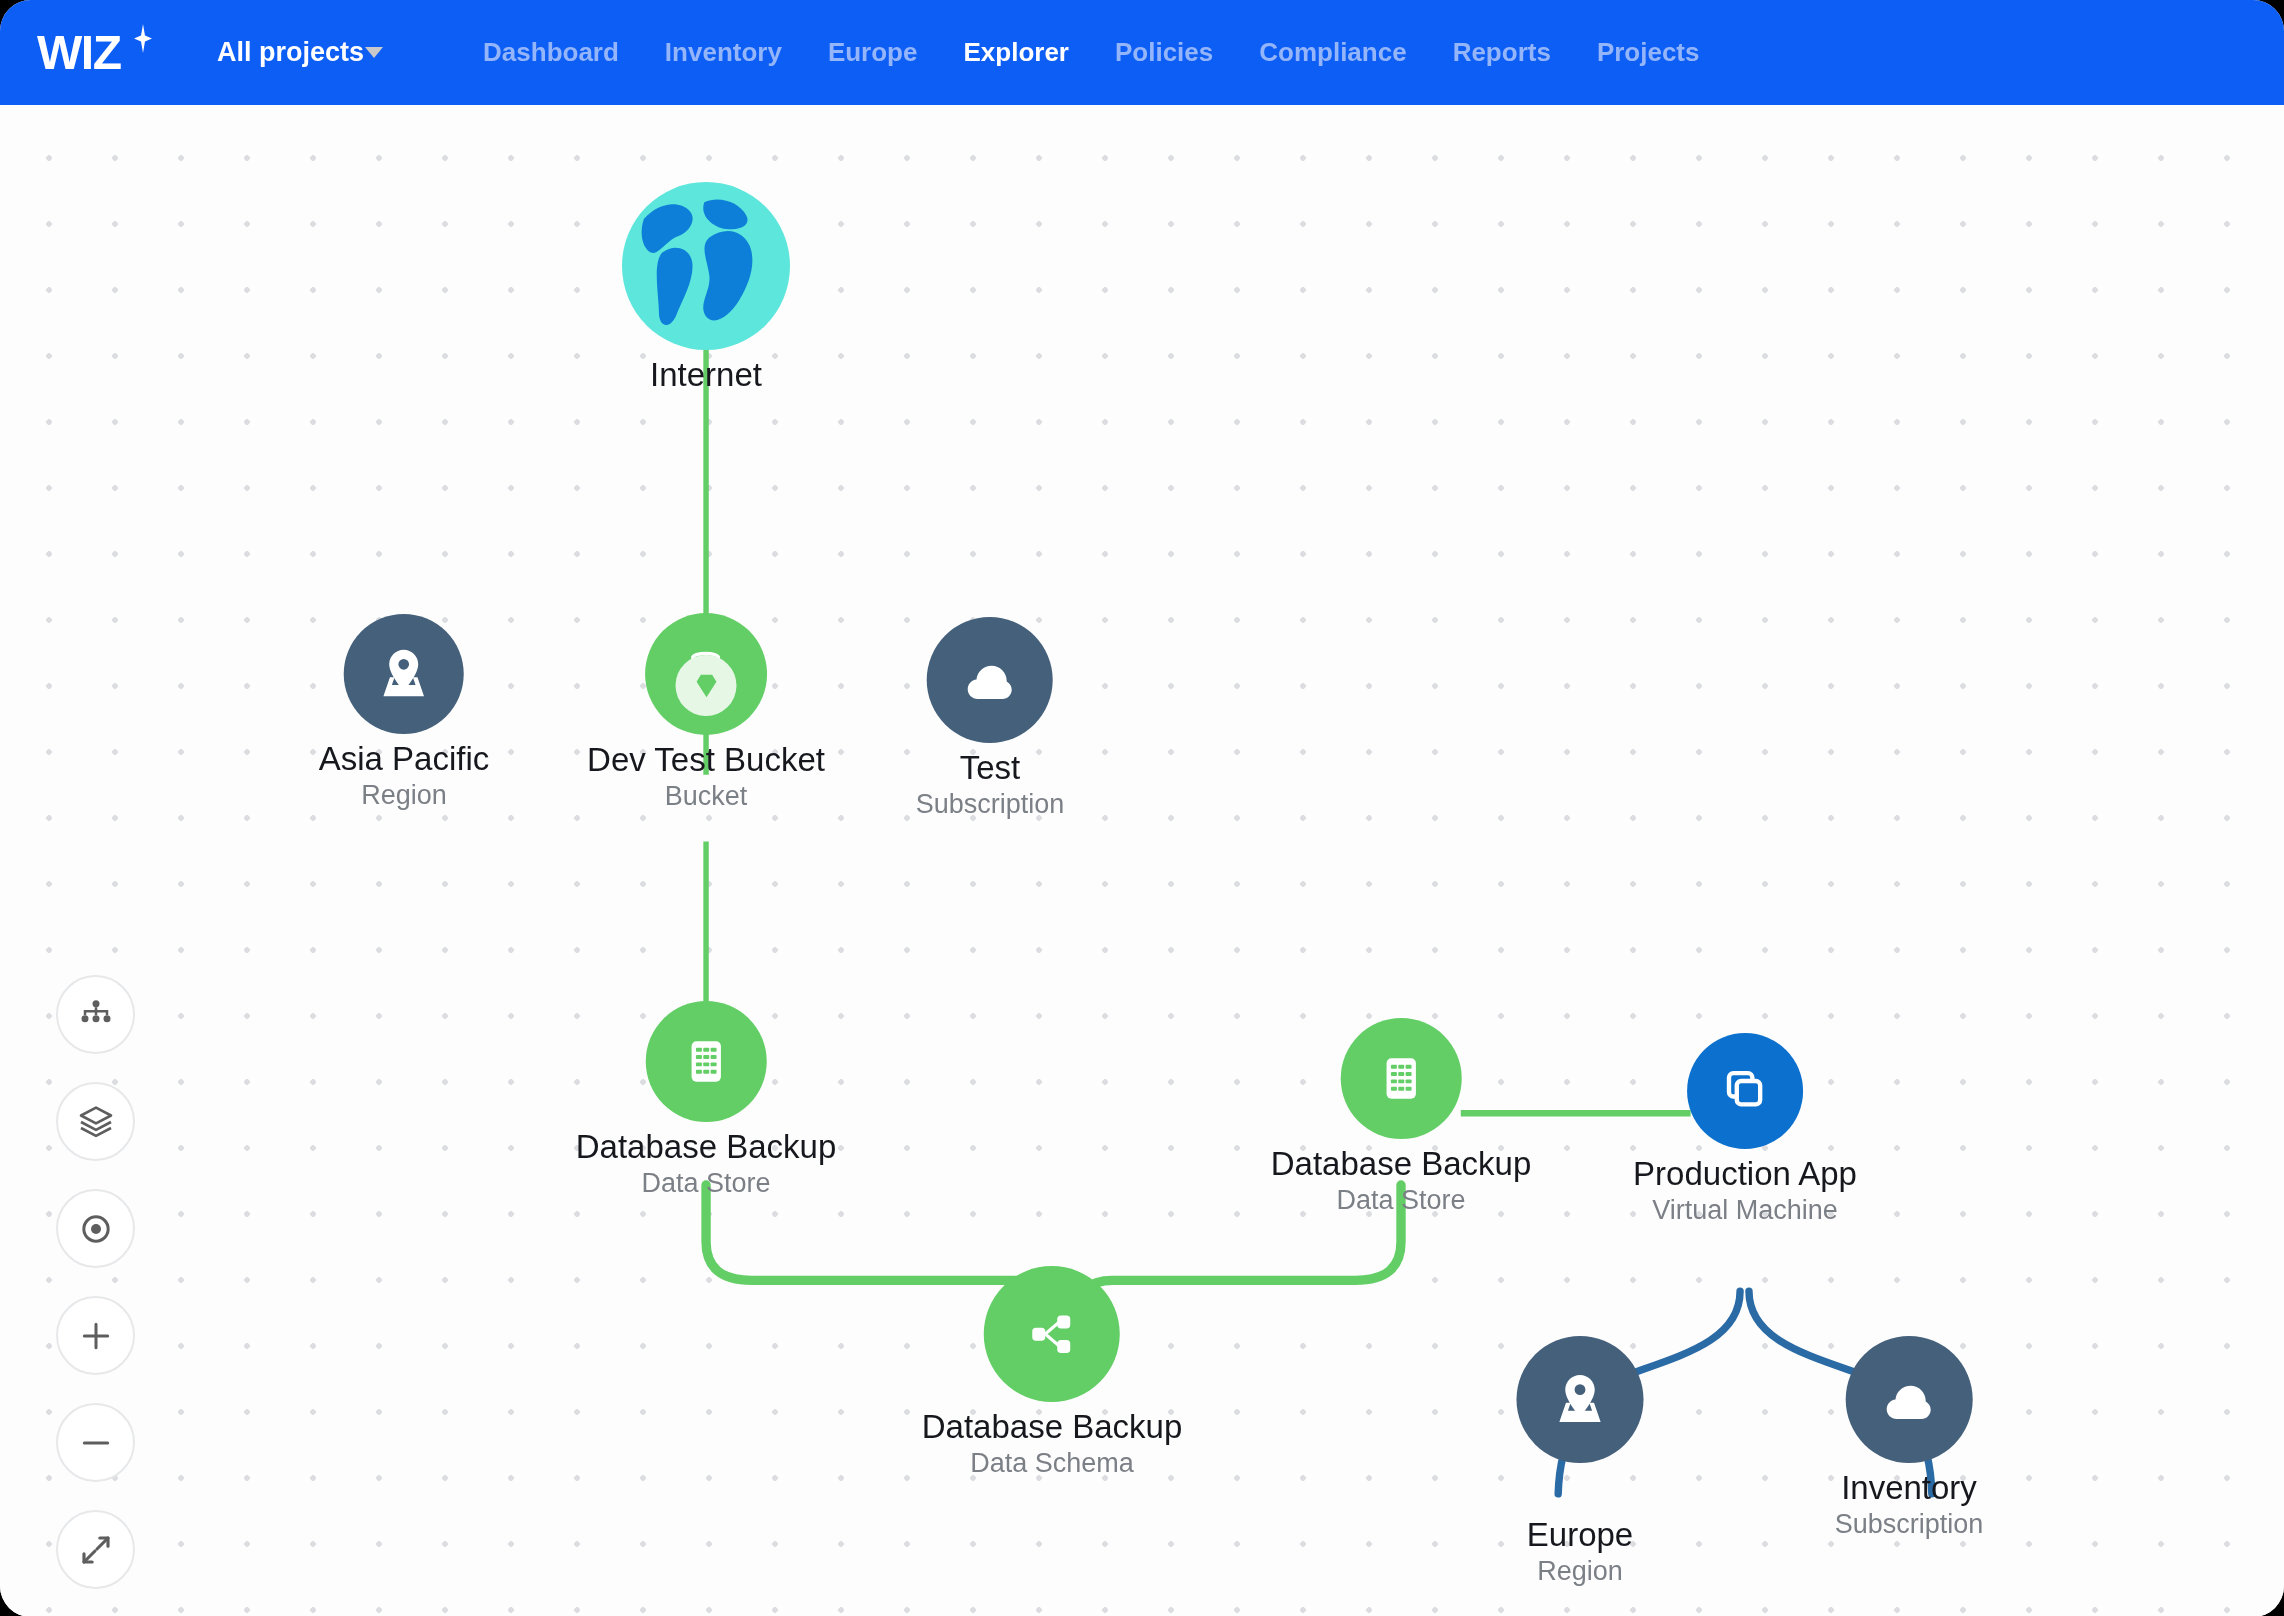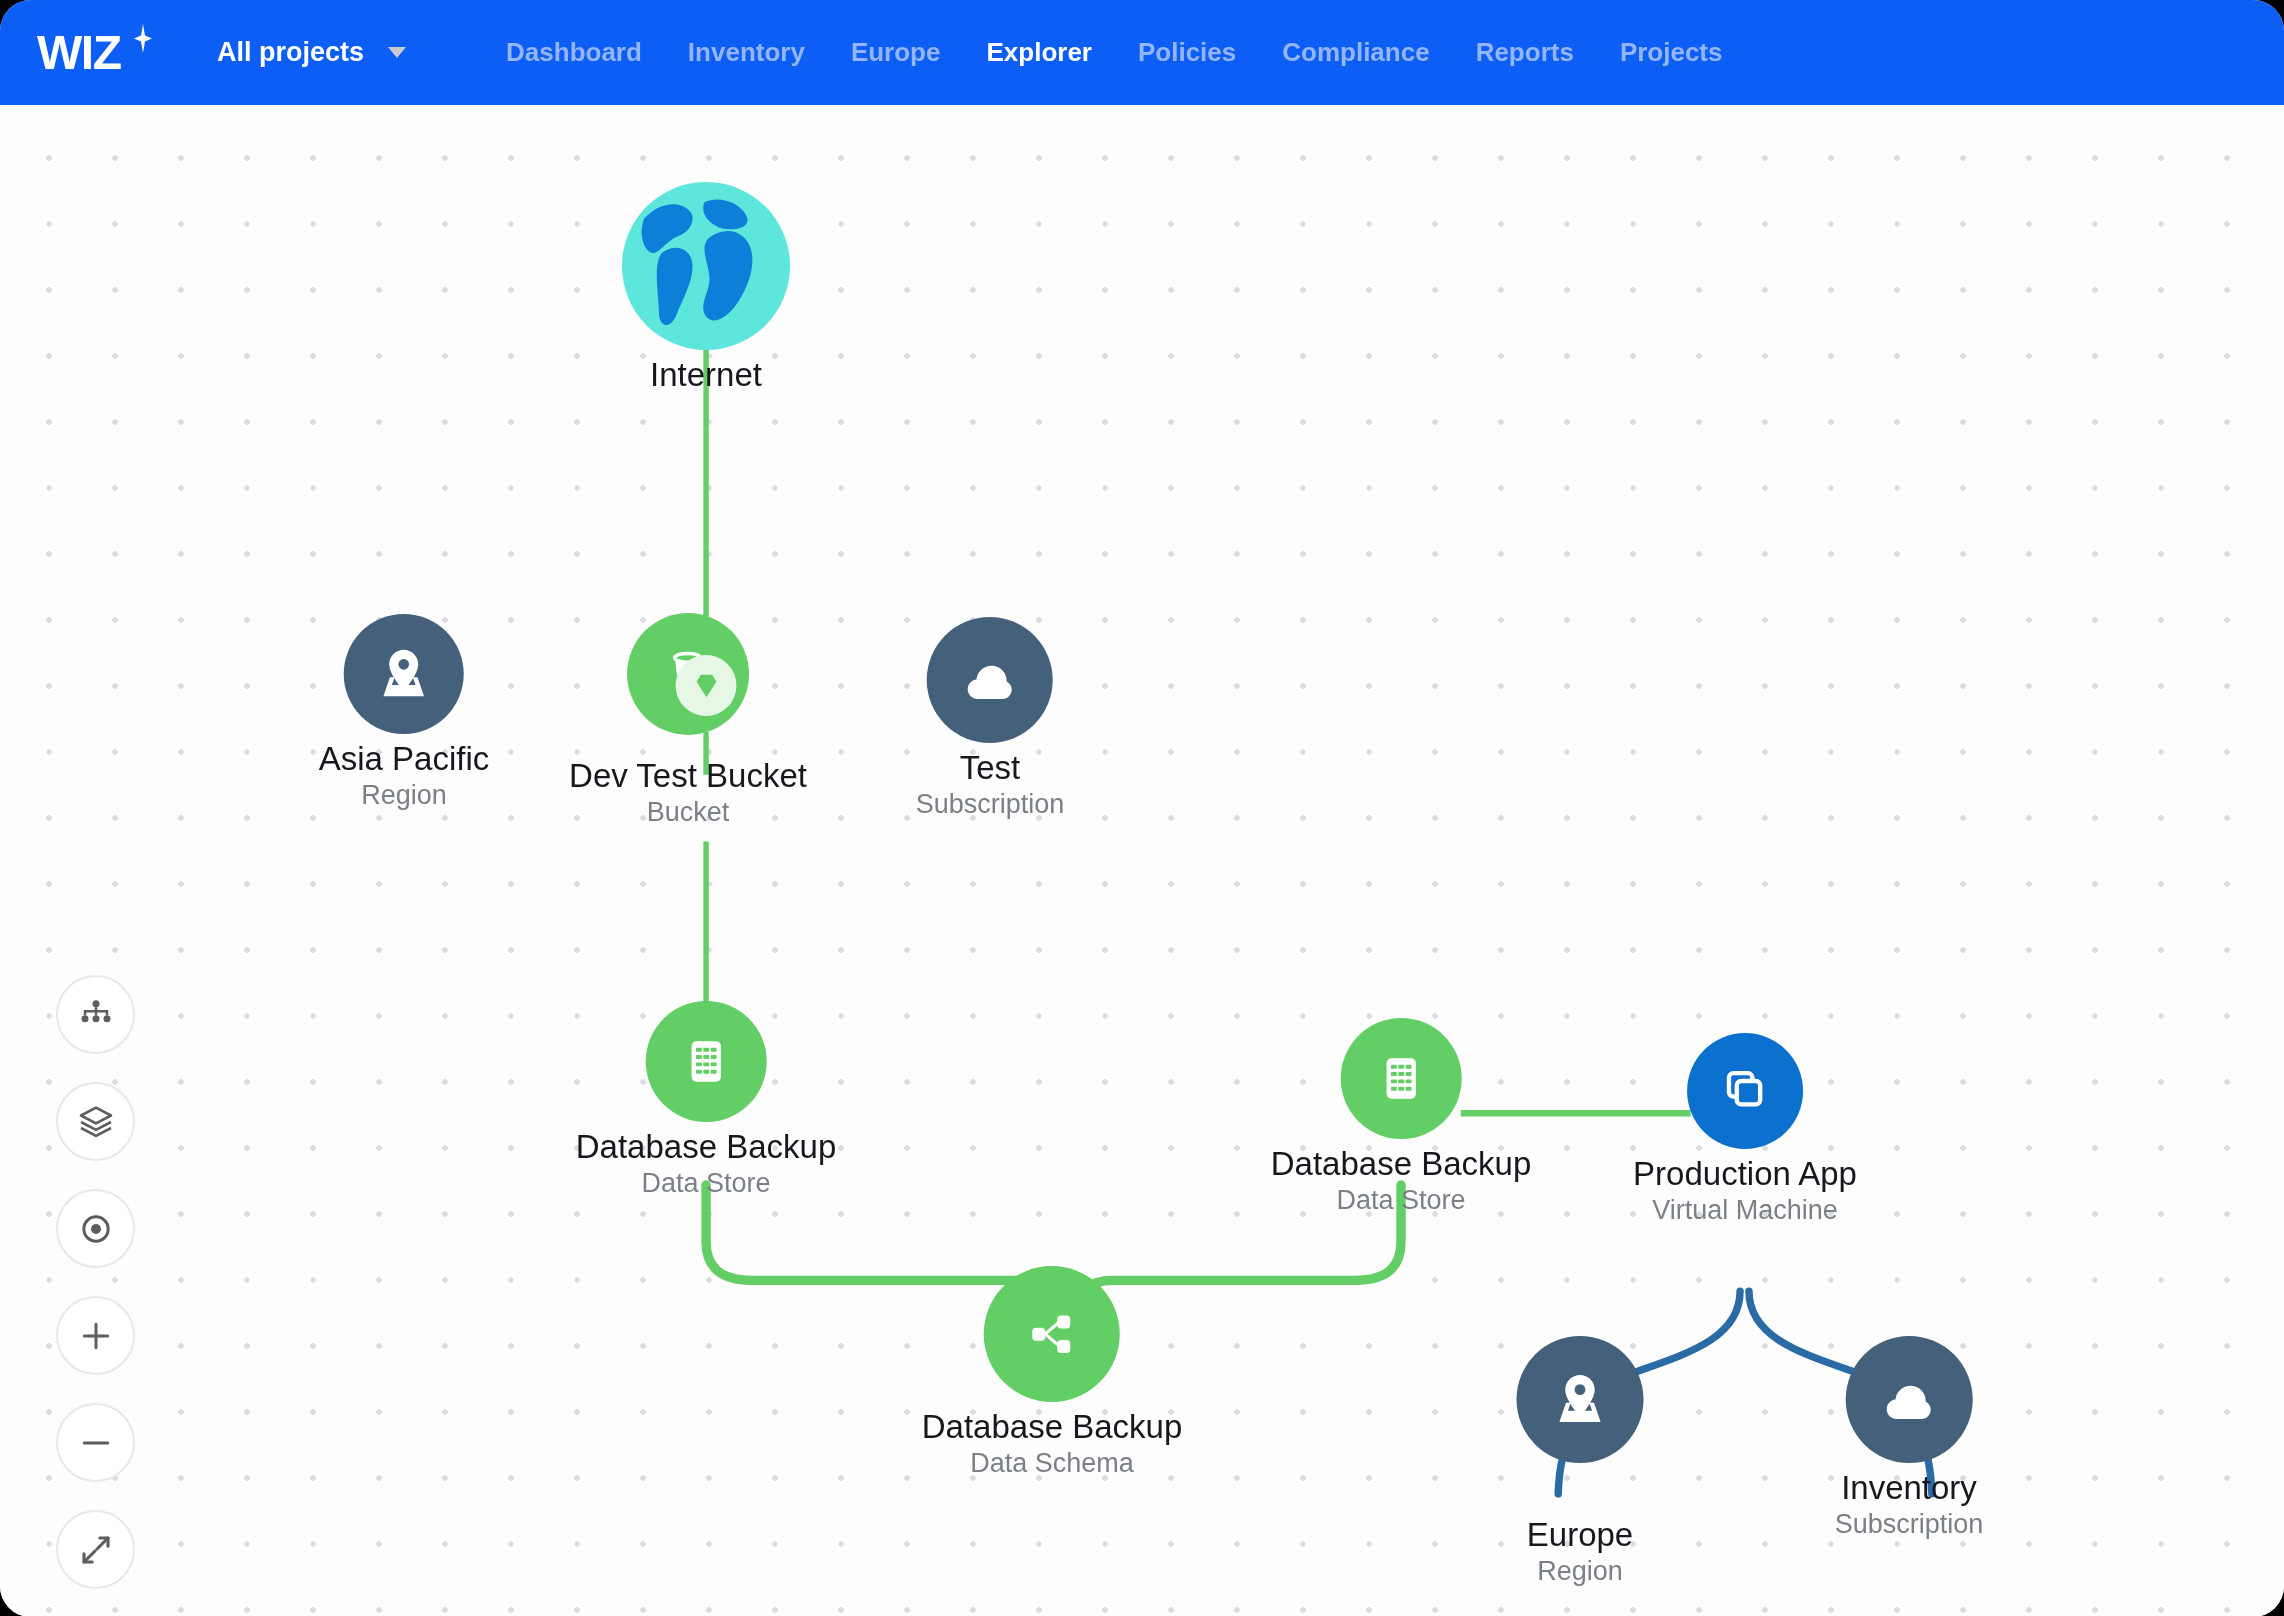--- a/index.html
+++ b/index.html
@@ -55,21 +55,21 @@
     top: 1px;
     width: 18px;
     height: 29px;
     background: #fff;
     clip-path: polygon(50% 0%, 61% 40%, 100% 50%, 61% 60%, 50% 100%, 39% 60%, 0% 50%, 39% 40%);
   }
   #projsel {
     margin-left: 56px;
     display: flex;
     align-items: center;
-    gap: 24px;
+    gap: 1px;
     flex: 0 0 auto;
   }
   #projsel .label {
     color: #ffffff;
     font-size: 27px;
     font-weight: 700;
   }
   .caret-down {
     width: 0; height: 0;
     border-left: 9.4px solid transparent;
@@ -275,21 +275,21 @@
           <path d="M12 2 C8.7 2 6 4.7 6 8 C6 12.4 12 19 12 19 C12 19 18 12.4 18 8 C18 4.7 15.3 2 12 2 Z M12 10.2 A2.2 2.2 0 1 1 12 5.8 A2.2 2.2 0 1 1 12 10.2 Z" fill="#ffffff"></path>
           <path d="M8.2 13.3 L6.3 13.3 L3.6 21.2 L20.4 21.2 L17.7 13.3 L15.8 13.3 L16.9 16.6 L7.1 16.6 Z" fill="#ffffff"></path>
         </svg>
       </div>
       <div class="lbl">
         <span class="nm">Asia Pacific</span>
         <span class="tp">Region</span>
       </div>
     </div>
 
-    <div class="node" style="left:688px; top:508px;gap:16px;">
+    <div class="node" style="left:706px; top:508px;">
       <div class="bubble green" style="width:122px;height:122px;">
         <svg width="55" height="55" viewBox="0 0 24 24">
           <path d="M6.4 4.5 L17.6 4.5 L16.6 12.2 C16.1 12.9 13.9 13.5 12 13.5 C10.1 13.5 7.9 12.9 7.4 12.2 Z" fill="#ffffff"></path>
           <ellipse cx="12" cy="4.7" rx="5.6" ry="1.9" fill="#62ce65" stroke="#ffffff" stroke-width="1.5"></ellipse>
           <path d="M7.6 15.2 C8.6 16.0 10.2 16.4 12 16.4 C13.8 16.4 15.4 16.0 16.4 15.2 L15.7 20.2 C15.3 21.1 13.8 21.6 12 21.6 C10.2 21.6 8.7 21.1 8.3 20.2 Z" fill="#ffffff"></path>
         </svg>
       </div>
       <div class="lbl">
         <span class="nm">Dev Test Bucket</span>
         <span class="tp">Bucket</span>

